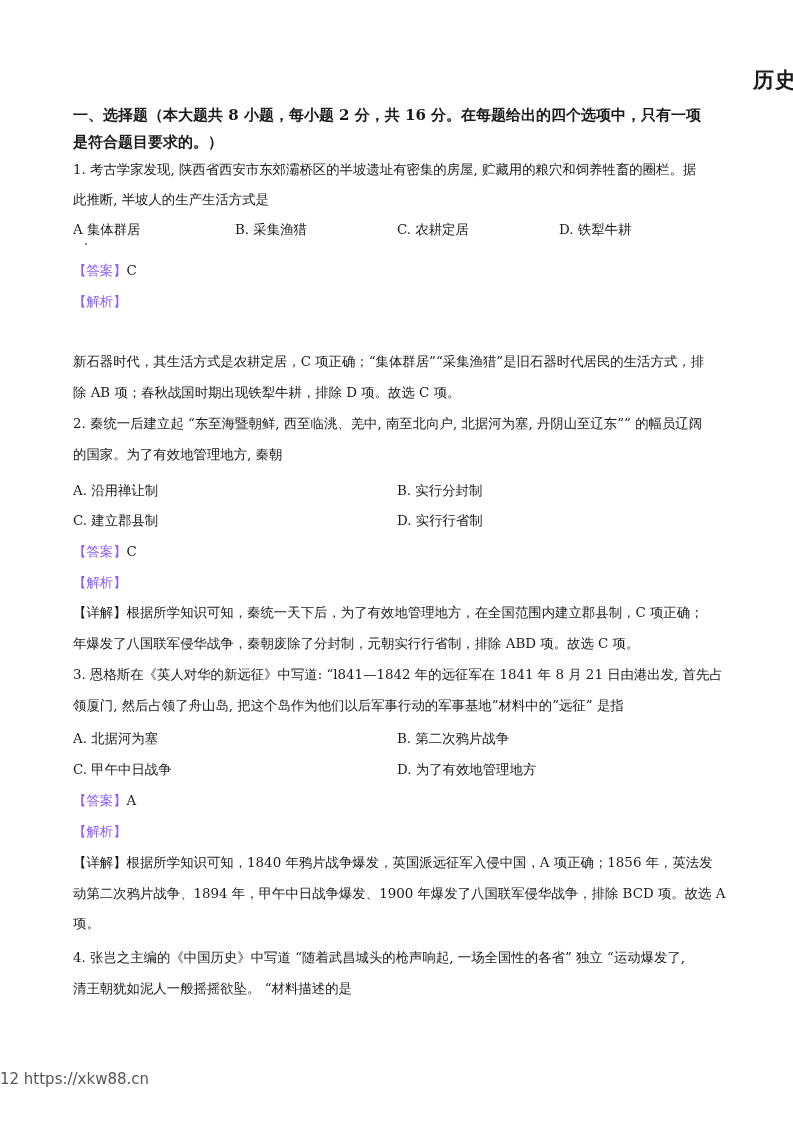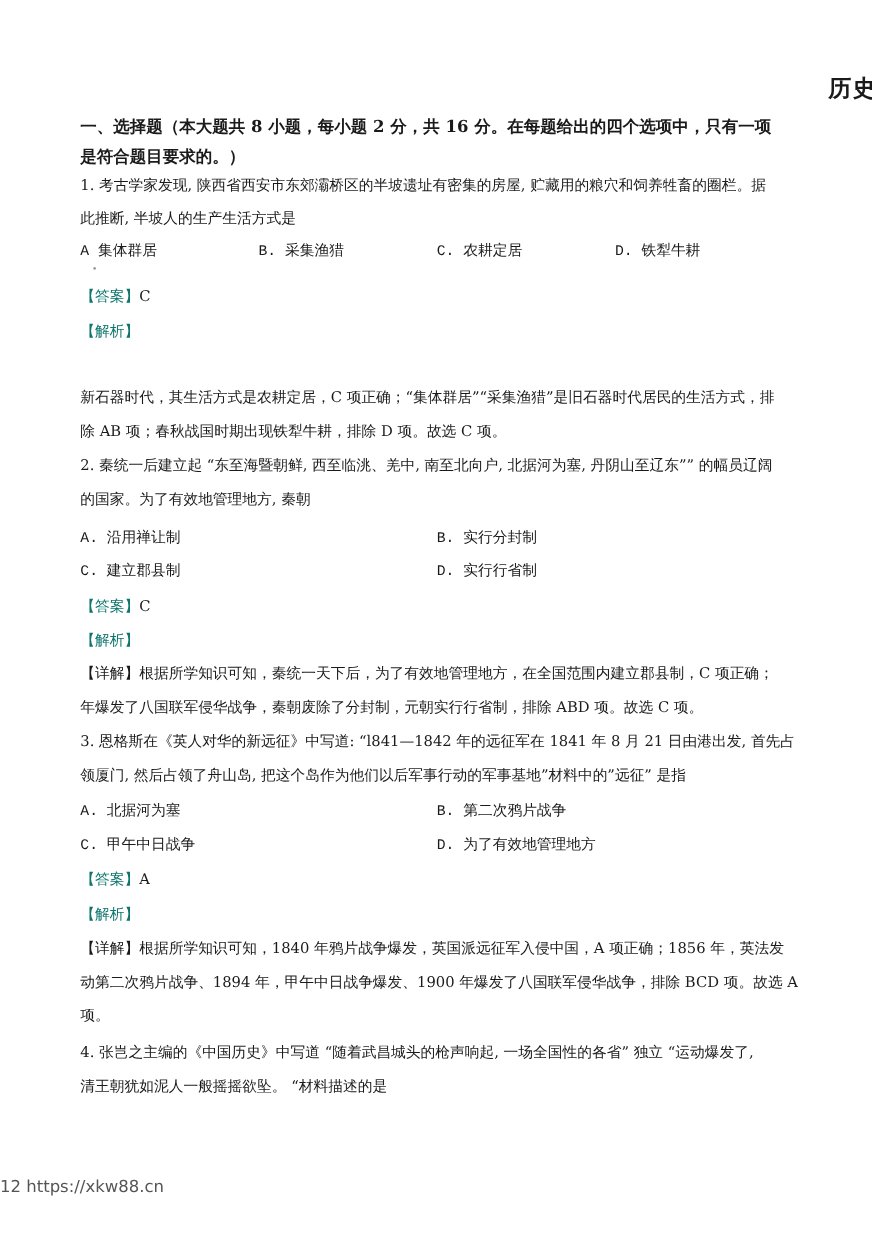--- a/index.html
+++ b/index.html
@@ -5,22 +5,22 @@
     html, body { margin: 0; padding: 0; background: #ffffff; }
     body { width: 793px; height: 1122px; position: relative; overflow: hidden;
            font-family: "DejaVu Serif", "Liberation Serif", serif; color: #1a1a1a; }
     .page { position: absolute; left: 0; top: 0; width: 793px; height: 1122px; }
     .title { position: absolute; left: 0; width: 793px; top: 66px; text-align: right;
              font-size: 21px; font-weight: bold; letter-spacing: 1px; margin-left: 48px; }
     .section { position: absolute; left: 73px; width: 650px; top: 102px;
                font-size: 15px; font-weight: bold; line-height: 27px; }
     .line { position: absolute; left: 73px; width: 655px; font-size: 13.4px;
             white-space: nowrap; line-height: 20px; }
-    .opt { position: absolute; font-size: 13.4px; white-space: nowrap; line-height: 20px; font-family: Liberation Mono, monospace; }
-    .tag { color: #0f766e; }
+    .opt { position: absolute; font-size: 13.4px; white-space: nowrap; line-height: 20px; }
+    .tag { color: #8b5cf6; }
     .dot { position: absolute; left: 85px; top: 243px; width: 2px; height: 2px; background: #888; }
     .footer { position: absolute; left: 0; width: 793px; top: 1070px; text-align: left;
               font-family: "DejaVu Sans", "Liberation Sans", sans-serif; font-size: 15px; color: #555; }
   </style>
 </head>
 <body>
 
 <div class="page">
 
   <div class="title">历史部分</div>

